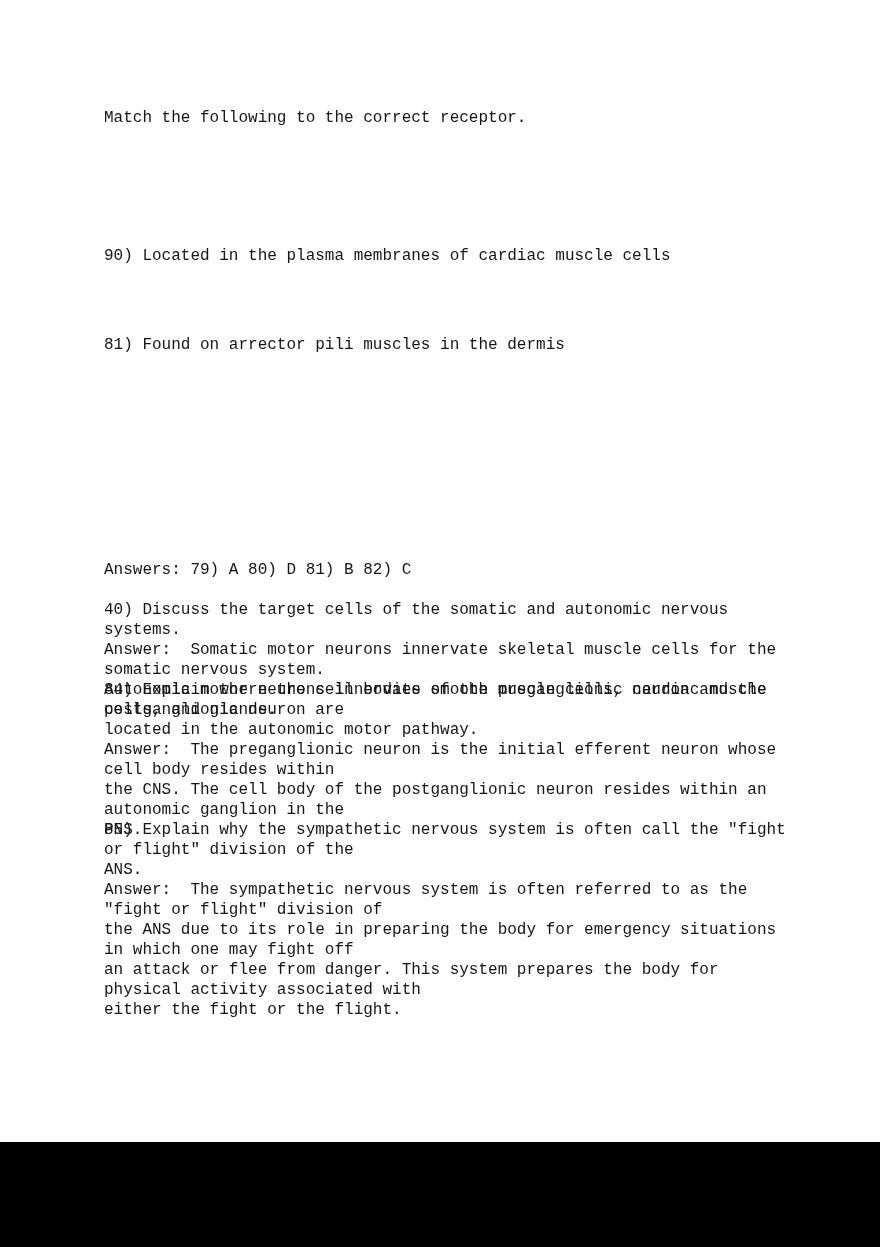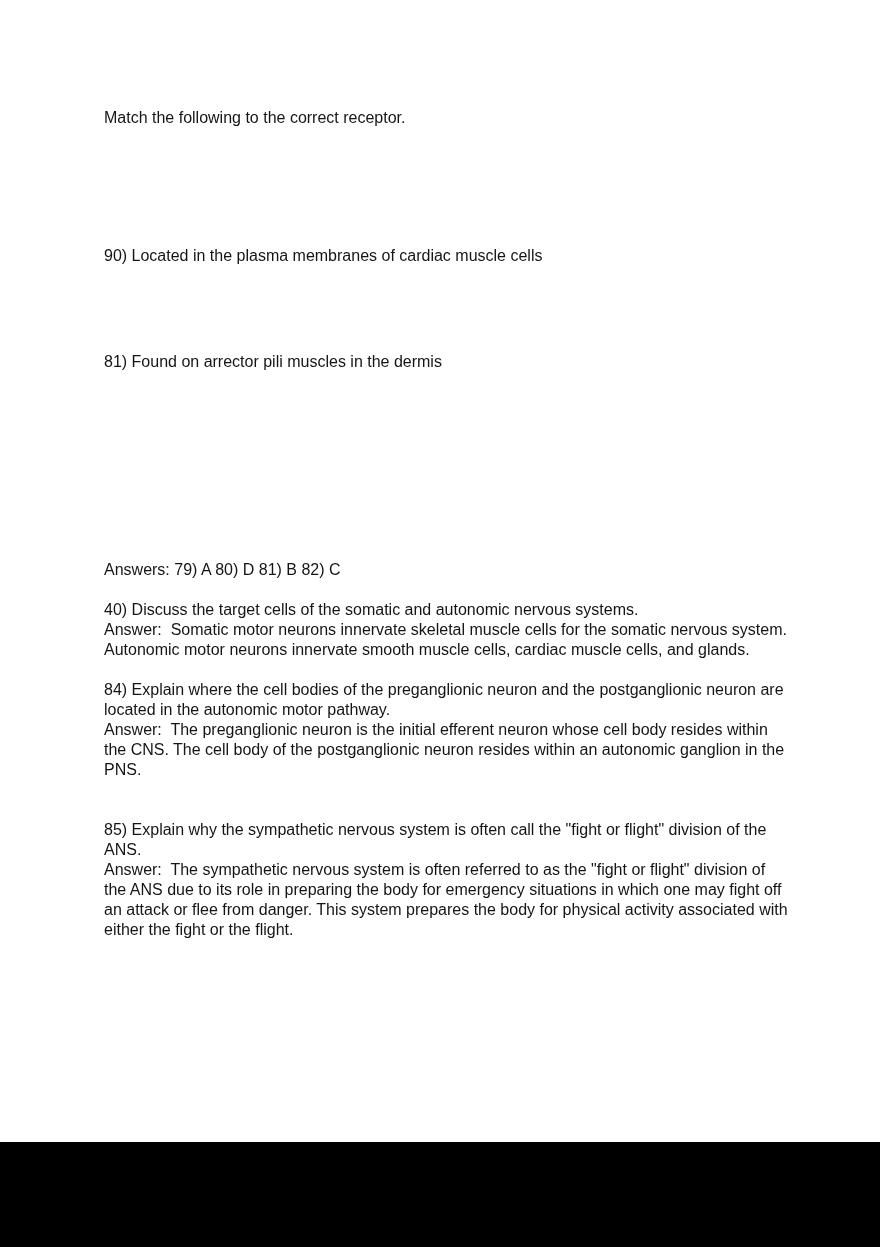--- a/index.html
+++ b/index.html
@@ -16,21 +16,21 @@
     position: relative;
     width: 880px;
     height: 1247px;
     background: #ffffff;
     overflow: hidden;
   }
   .text-block {
     position: absolute;
     left: 104px;
     width: 700px;
-    font-family: Liberation Sans, sans-serif;
+    font-family: Liberation Mono, monospace;
     font-size: 16px;
     line-height: 20px;
     color: #151515;
     white-space: pre-wrap;
   }
   .letterbox {
     position: absolute;
     left: 0;
     top: 1142px;
     width: 880px;
@@ -42,21 +42,21 @@
 <body>
 
 <div class="page">
 
   <div class="text-block" style="top:108px">Match the following to the correct receptor.</div>
 
 
   <div class="text-block" style="top:246px">90) Located in the plasma membranes of cardiac muscle cells</div>
 
 
-  <div class="text-block" style="top:352px">81) Found on arrector pili muscles in the dermis</div>
+  <div class="text-block" style="top:335px">81) Found on arrector pili muscles in the dermis</div>
 
 
   <div class="text-block" style="top:560px">Answers: 79) A 80) D 81) B 82) C</div>
 
   <div class="text-block" style="top:600px">40) Discuss the target cells of the somatic and autonomic nervous systems.
 Answer:  Somatic motor neurons innervate skeletal muscle cells for the somatic nervous system.
 Autonomic motor neurons innervate smooth muscle cells, cardiac muscle cells, and glands.</div>
 
   <div class="text-block" style="top:680px">84) Explain where the cell bodies of the preganglionic neuron and the postganglionic neuron are
 located in the autonomic motor pathway.

